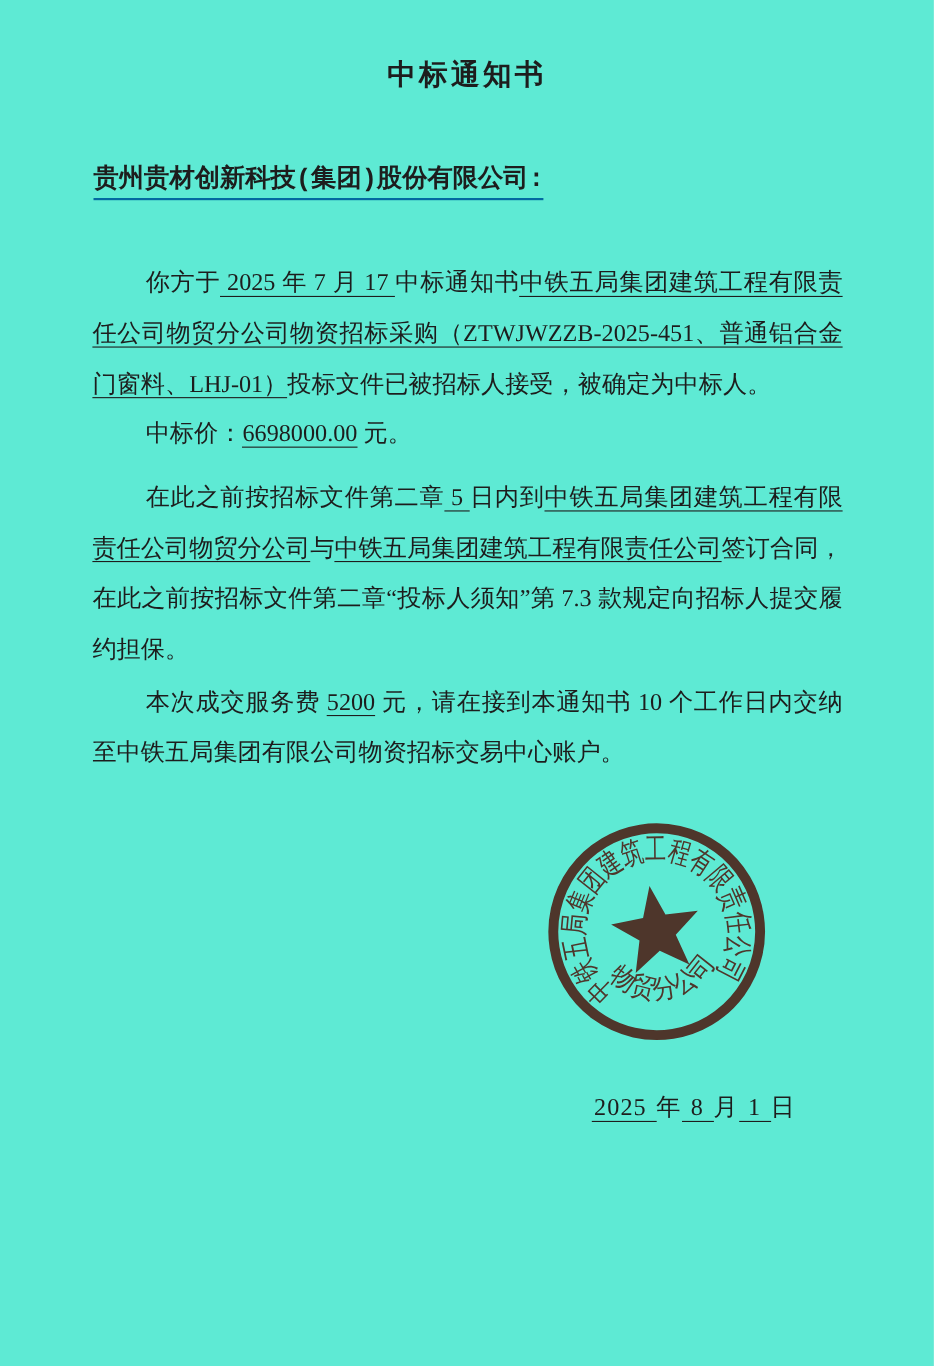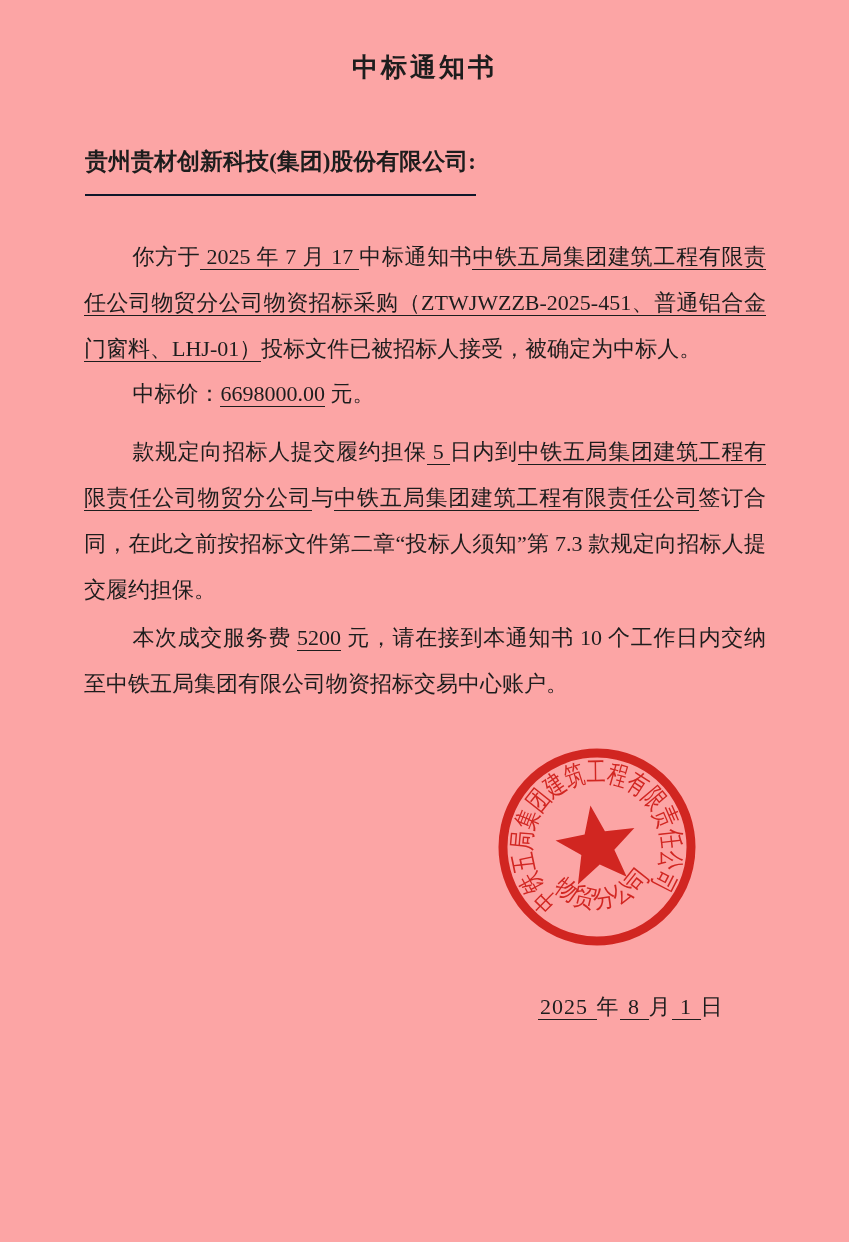--- a/index.html
+++ b/index.html
@@ -1,36 +1,37 @@
 <!DOCTYPE html>
 <html style="--stamp-color: #d0241c;"><head>
 <meta charset="utf-8">
 <style>
   html,body{margin:0;padding:0;background:#e8e8e8;}
   .page{
     position:relative;
     width:849px;height:1242px;
-    background:#fca5a5;
+    background:#5eead4;
     margin:0 auto;
     overflow:hidden;
     font-family:"Liberation Serif","DejaVu Serif",serif;
     color:#1d1d1d;
   }
   .doc-title{
     position:absolute;top:50px;left:0;width:100%;
     text-align:center;
     font-size:26px;font-weight:bold;
     letter-spacing:3px;
     margin:0;
   }
   .addressee{
     position:absolute;top:146px;left:85px;
     font-size:23px;font-weight:bold;
-    border-bottom:2px solid #0f172a;
-    padding-bottom:17px;
+    border-bottom:2px solid #0369a1;
+    padding-bottom:3px;
+    font-family:Liberation Mono, monospace;
   }
   .body-text{
     position:absolute;top:234px;left:84px;width:682px;
     font-size:22px;
     line-height:45.8px;
     text-align:justify;
   }
   .body-text p{margin:0;text-indent:2.2em;}
   .body-text p.sp-lg{margin-top:12px;}
   .body-text p.sp-sm{margin-top:3px;}
@@ -71,21 +72,21 @@
 
 <div class="page">
 
   <h1 class="doc-title">中标通知书</h1>
 
   <div class="addressee">贵州贵材创新科技(集团)股份有限公司:</div>
 
   <div class="body-text">
     <p><span>你方于</span><span class="u"> 2025 年 7 月 17 </span><span>中标通知书</span><span class="u">中铁五局集团建筑工程有限责任公司物贸分公司物资招标采购（ZTWJWZZB-2025-451、普通铝合金门窗料、LHJ-01）</span><span>投标文件已被招标人接受，被确定为中标人。</span></p>
     <p><span>中标价：</span><span class="u">6698000.00</span><span> 元。</span></p>
-    <p class="sp-lg"><span>款规定向招标人提交履约担保</span><span class="u"> 5 </span><span>日内到</span><span class="u">中铁五局集团建筑工程有限责任公司物贸分公司</span><span>与</span><span class="u">中铁五局集团建筑工程有限责任公司</span><span>签订合同，在此之前按招标文件第二章“投标人须知”第 7.3 款规定向招标人提交履约担保。</span></p>
+    <p class="sp-lg"><span>在此之前按招标文件第二章</span><span class="u"> 5 </span><span>日内到</span><span class="u">中铁五局集团建筑工程有限责任公司物贸分公司</span><span>与</span><span class="u">中铁五局集团建筑工程有限责任公司</span><span>签订合同，在此之前按招标文件第二章“投标人须知”第 7.3 款规定向招标人提交履约担保。</span></p>
     <p class="sp-sm"><span>本次成交服务费 </span><span class="u">5200</span><span> 元，请在接到本通知书 10 个工作日内交纳至中铁五局集团有限公司物资招标交易中心账户。</span></p>
   </div>
 
   <svg class="stamp" viewBox="-103 -103 206 206" xmlns="http://www.w3.org/2000/svg">
     <defs>
       <path id="ringPath" d="M -46.7 46.7 A 66 66 0 1 1 46.7 46.7" fill="none"></path>
       <path id="bottomPath" d="M -49.1 34.4 A 60 60 0 0 0 49.1 34.4" fill="none"></path>
     </defs>
     <circle cx="0" cy="0" r="94" fill="none" stroke="var(--stamp-color,#d0241c)" stroke-width="9"></circle>
     <polygon fill="var(--stamp-color,#d0241c)" points="0,-42 10.3,-14.2 39.9,-13 16.7,5.4 24.7,34 0,17.6 -24.7,34 -16.7,5.4 -39.9,-13 -10.3,-14.2"></polygon>

